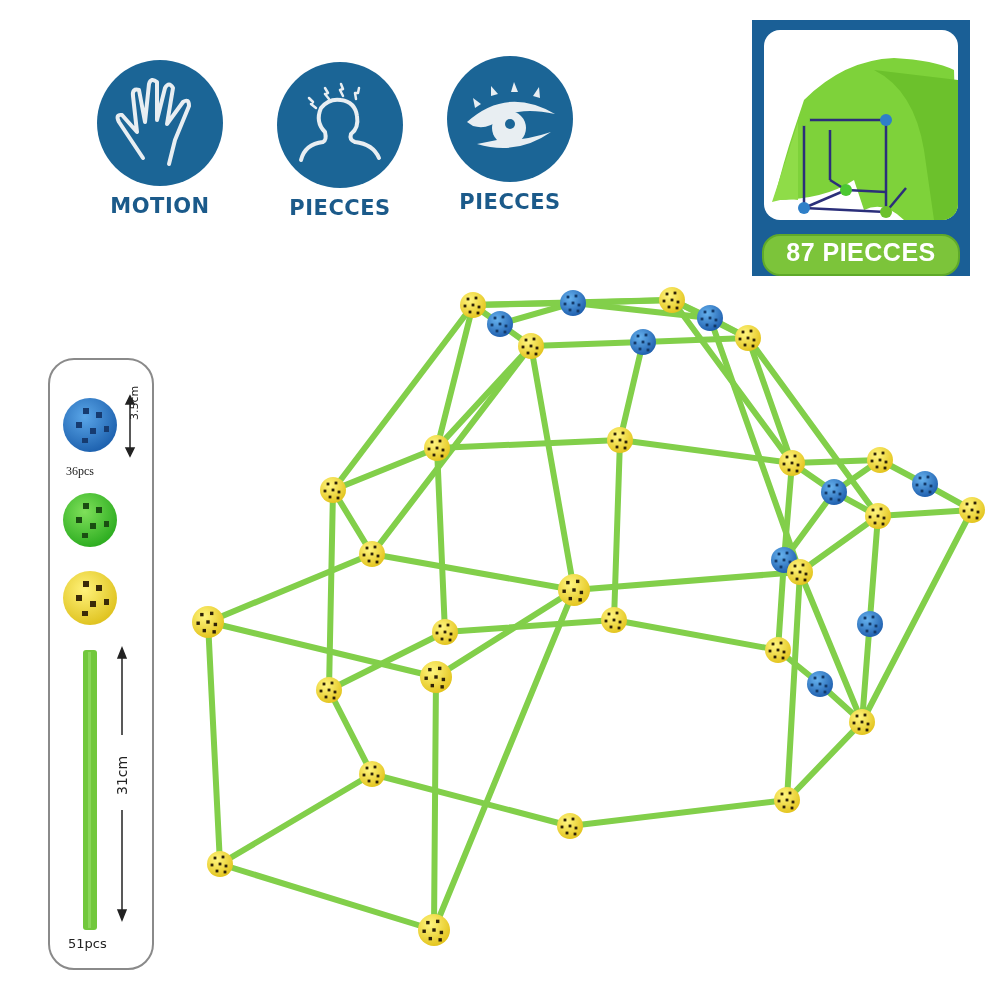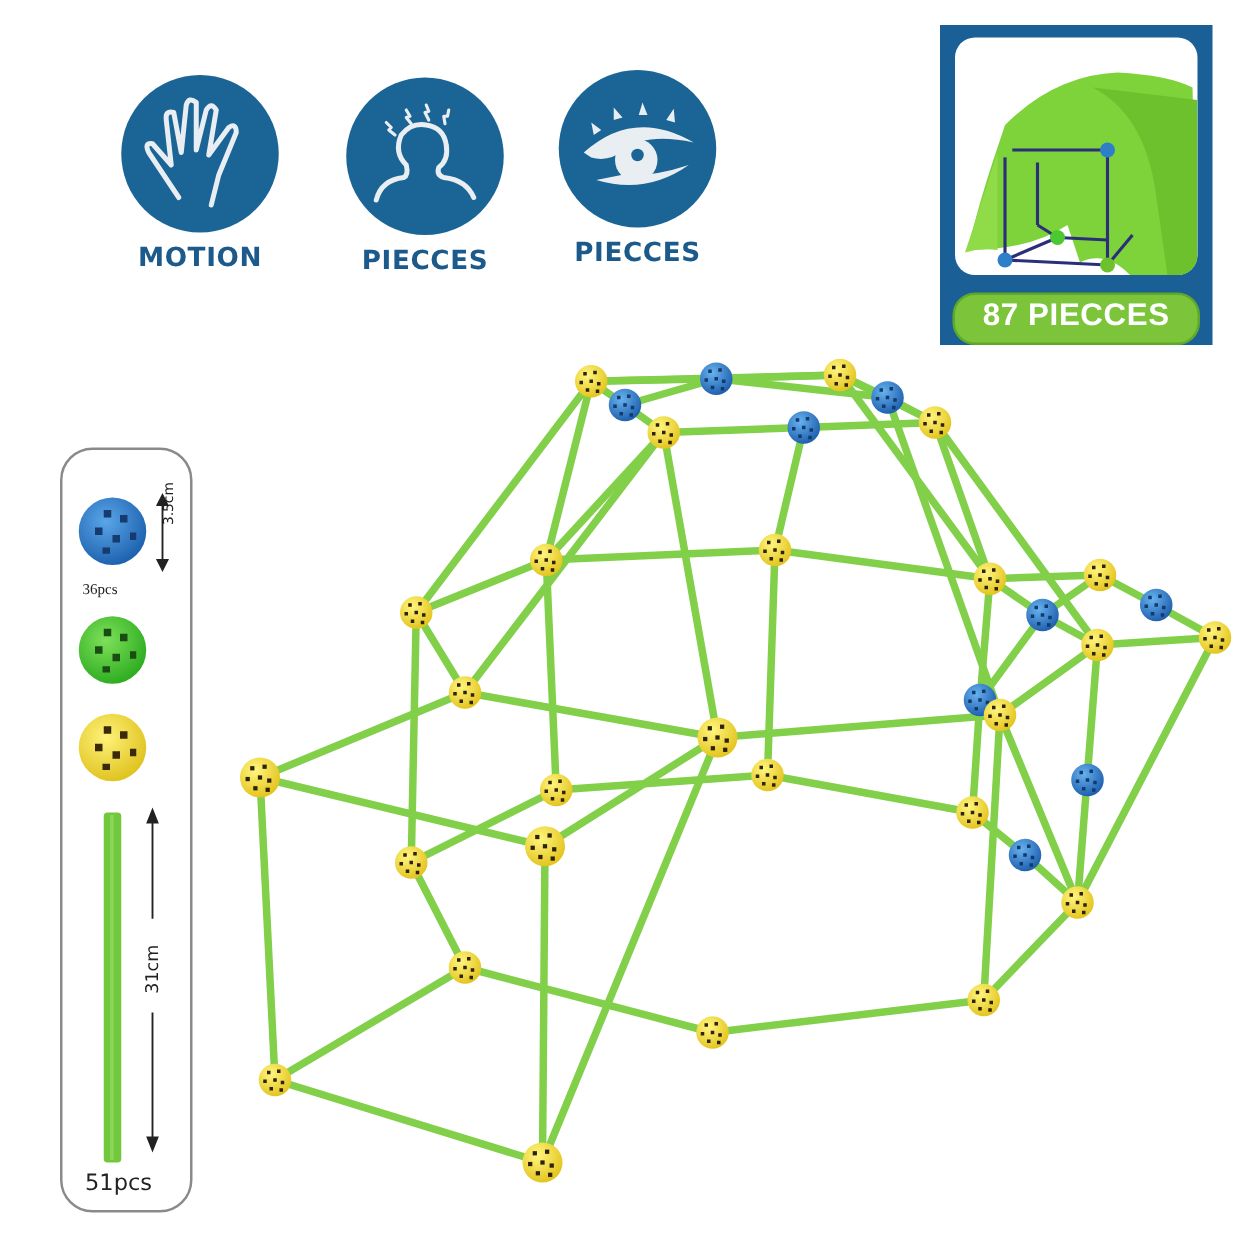--- a/index.html
+++ b/index.html
@@ -146,21 +146,21 @@
     <g stroke="#222" stroke-width="1.5" fill="#222">
       <line x1="72" y1="292" x2="72" y2="375"></line>
       <line x1="72" y1="450" x2="72" y2="556"></line>
       <path d="M68 298 L72 288 L76 298 Z"></path>
       <path d="M68 550 L72 560 L76 550 Z"></path>
     </g>
   </svg>
   <div class="txt" style="left:78px; top:60px; transform: rotate(-90deg); transform-origin: 0 0; font-size:11px;">3.5cm</div>
   <div class="txt" style="left:16px; top:104px;font-family:Liberation Serif, serif;">36pcs</div>
   <div class="txt" style="left:64px; top:435px; transform: rotate(-90deg); transform-origin: 0 0; font-size:14px;">31cm</div>
-  <div class="txt" style="left:18px; top:576px; font-size:18px;">51pcs</div>
+  <div class="txt" style="left:18px; top:576px; font-size:13px;">51pcs</div>
 </div>
 
 <svg id="frame" width="1000" height="990" viewBox="0 0 1000 990">
   <defs>
     <radialGradient id="by" cx="38%" cy="32%" r="70%">
         <stop offset="0" stop-color="#fff57e"></stop>
         <stop offset="1" stop-color="#e3c41e"></stop>
       </radialGradient>
     <radialGradient id="bb" cx="38%" cy="32%" r="70%">
         <stop offset="0" stop-color="#66b2ee"></stop>

